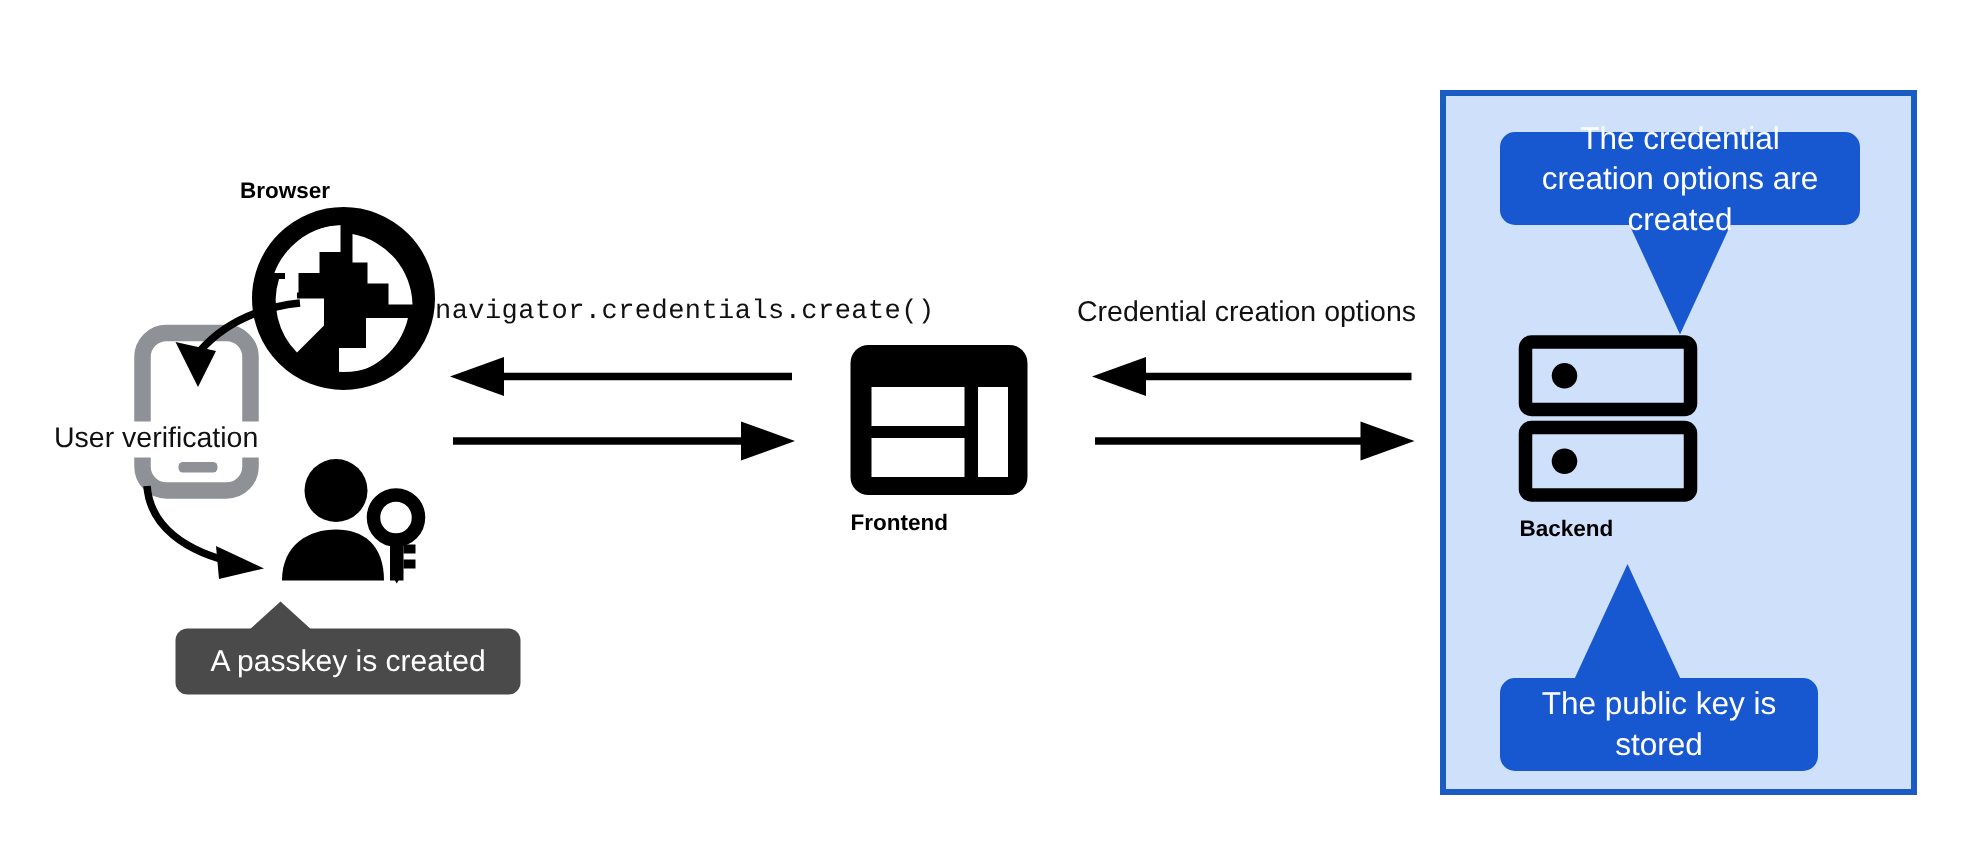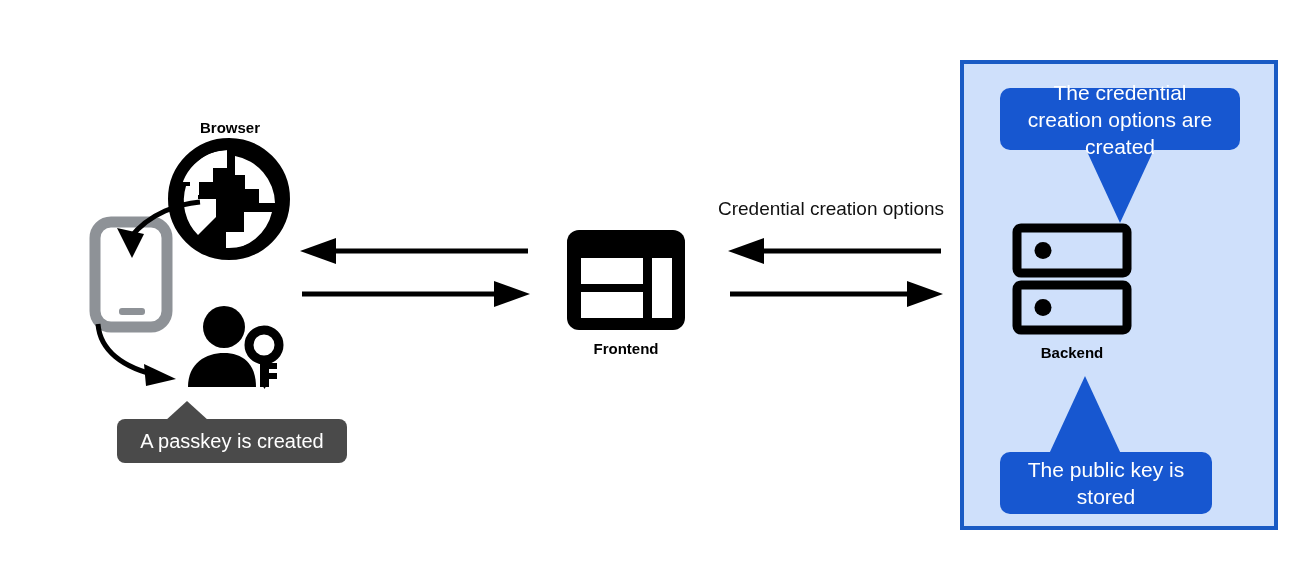--- a/index.html
+++ b/index.html
@@ -20,21 +20,21 @@
   }
   .abs { position: absolute; }
 
   
   .label-bold {
     font-family: "Liberation Sans", sans-serif;
     font-weight: bold;
     font-size: 15px;
     color: #000000;
     white-space: nowrap;
-    text-align: center;
+    text-align: left;
   }
   .label-plain {
     font-family: "Liberation Sans", sans-serif;
     font-weight: 400;
     font-size: 19px;
     color: #111111;
     white-space: nowrap;
   }
   .label-mono {
     font-family: "Liberation Mono", "DejaVu Sans Mono", monospace;
@@ -184,20 +184,21 @@
     </svg>
   </div>
 
   <div class="abs" style="left:100px; top:196px; width:110px; height:80px; z-index:4;">
     <svg width="110" height="80" viewBox="0 0 110 80" class="arrow-svg">
       <path d="M100 6 C 80 8, 50 16, 30 42" fill="none" stroke="#000000" stroke-width="5"></path>
       <polygon points="32,62 17,32 44,38" fill="#000000"></polygon>
     </svg>
   </div>
 
+  <div class="abs" id="user-verification-label">User verification</div>
 
   <div class="abs" style="left:82px; top:320px; width:120px; height:72px; z-index:4;">
     <svg width="120" height="72" viewBox="0 0 120 72" class="arrow-svg">
       <path d="M16 4 C 18 30, 40 48, 78 56" fill="none" stroke="#000000" stroke-width="5"></path>
       <polygon points="62,44 94,59 64,66" fill="#000000"></polygon>
     </svg>
   </div>
 
   <div class="abs" style="left:186px; top:305px; width:102px; height:82px; z-index:3;">
     <svg width="102" height="82" viewBox="0 0 102 82" class="arrow-svg">
@@ -209,20 +210,21 @@
       <rect x="83" y="68" width="8" height="6" fill="#000000"></rect>
       <polygon points="74,76 83,76 78.5,84" fill="#000000"></polygon>
     </svg>
   </div>
 
   <div class="abs" id="passkey-tooltip-tail"></div>
   <div class="abs" id="passkey-tooltip">
     <span>A passkey is created</span>
   </div>
 
+  <div class="abs label-mono" style="left:290px; top:198px;">navigator.credentials.create()</div>
 
   <div class="abs" style="left:300px; top:238px; width:230px; height:26px;">
     <svg width="230" height="26" viewBox="0 0 230 26" class="arrow-svg">
       <line x1="30" y1="13" x2="228" y2="13" stroke="#000000" stroke-width="5"></line>
       <polygon points="0,13 36,0 36,26" fill="#000000"></polygon>
     </svg>
   </div>
 
   <div class="abs" style="left:300px; top:281px; width:230px; height:26px;">
     <svg width="230" height="26" viewBox="0 0 230 26" class="arrow-svg">

